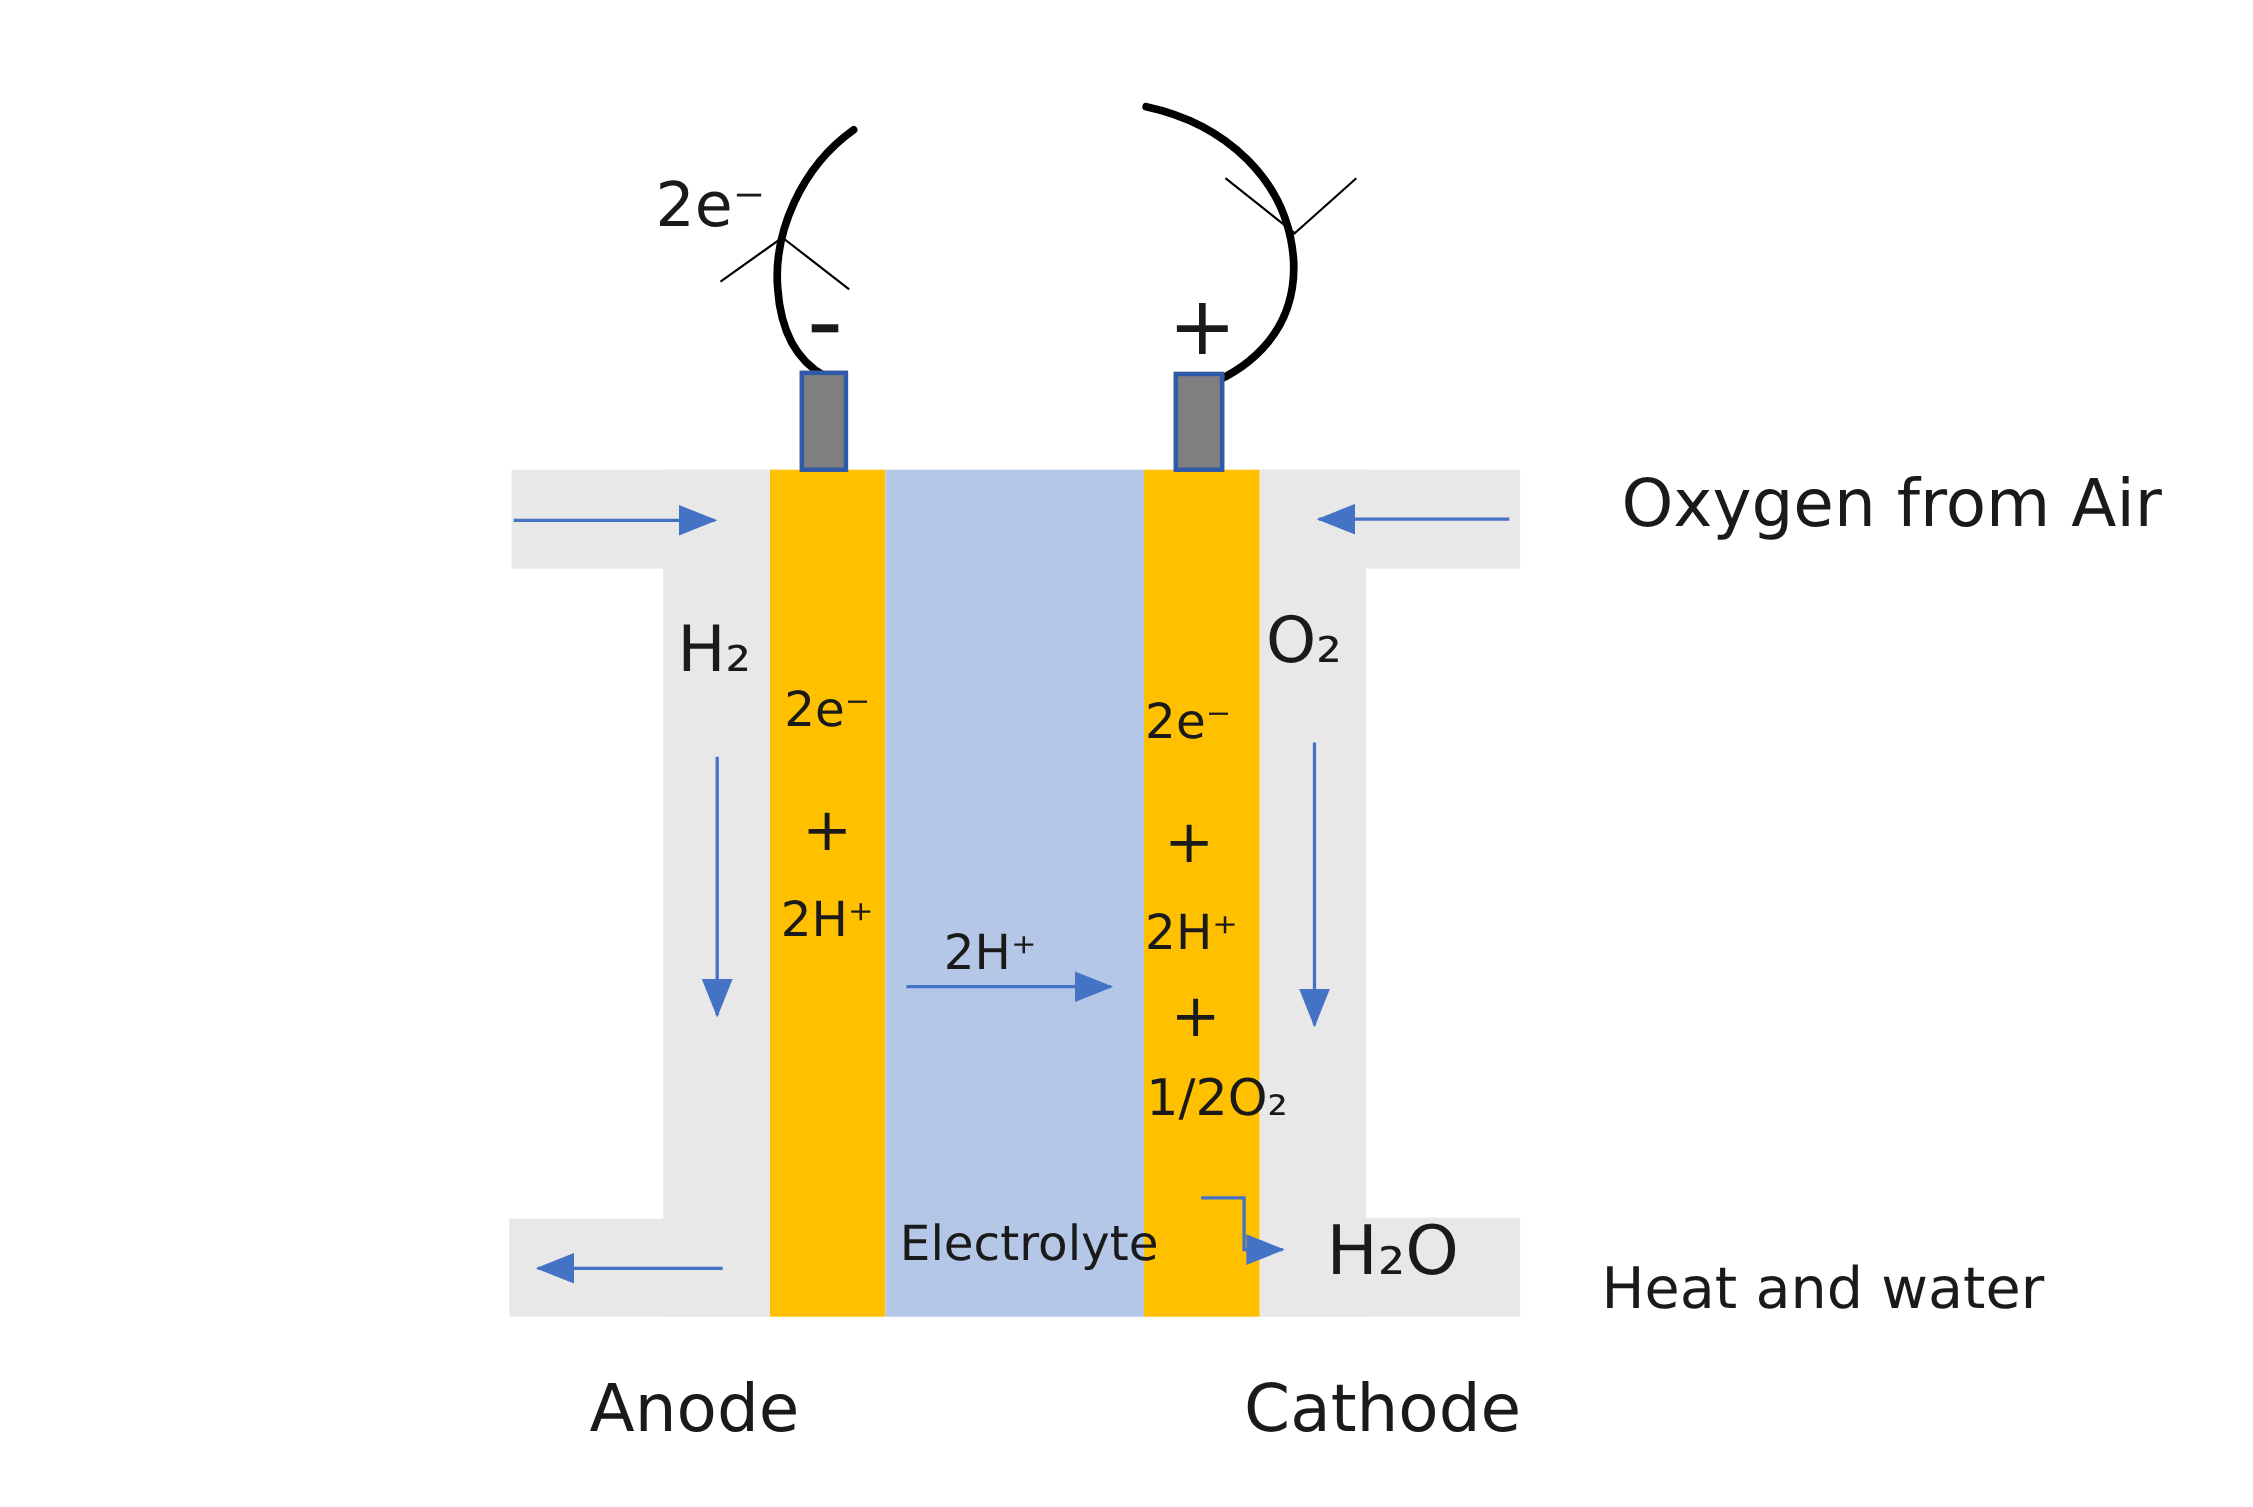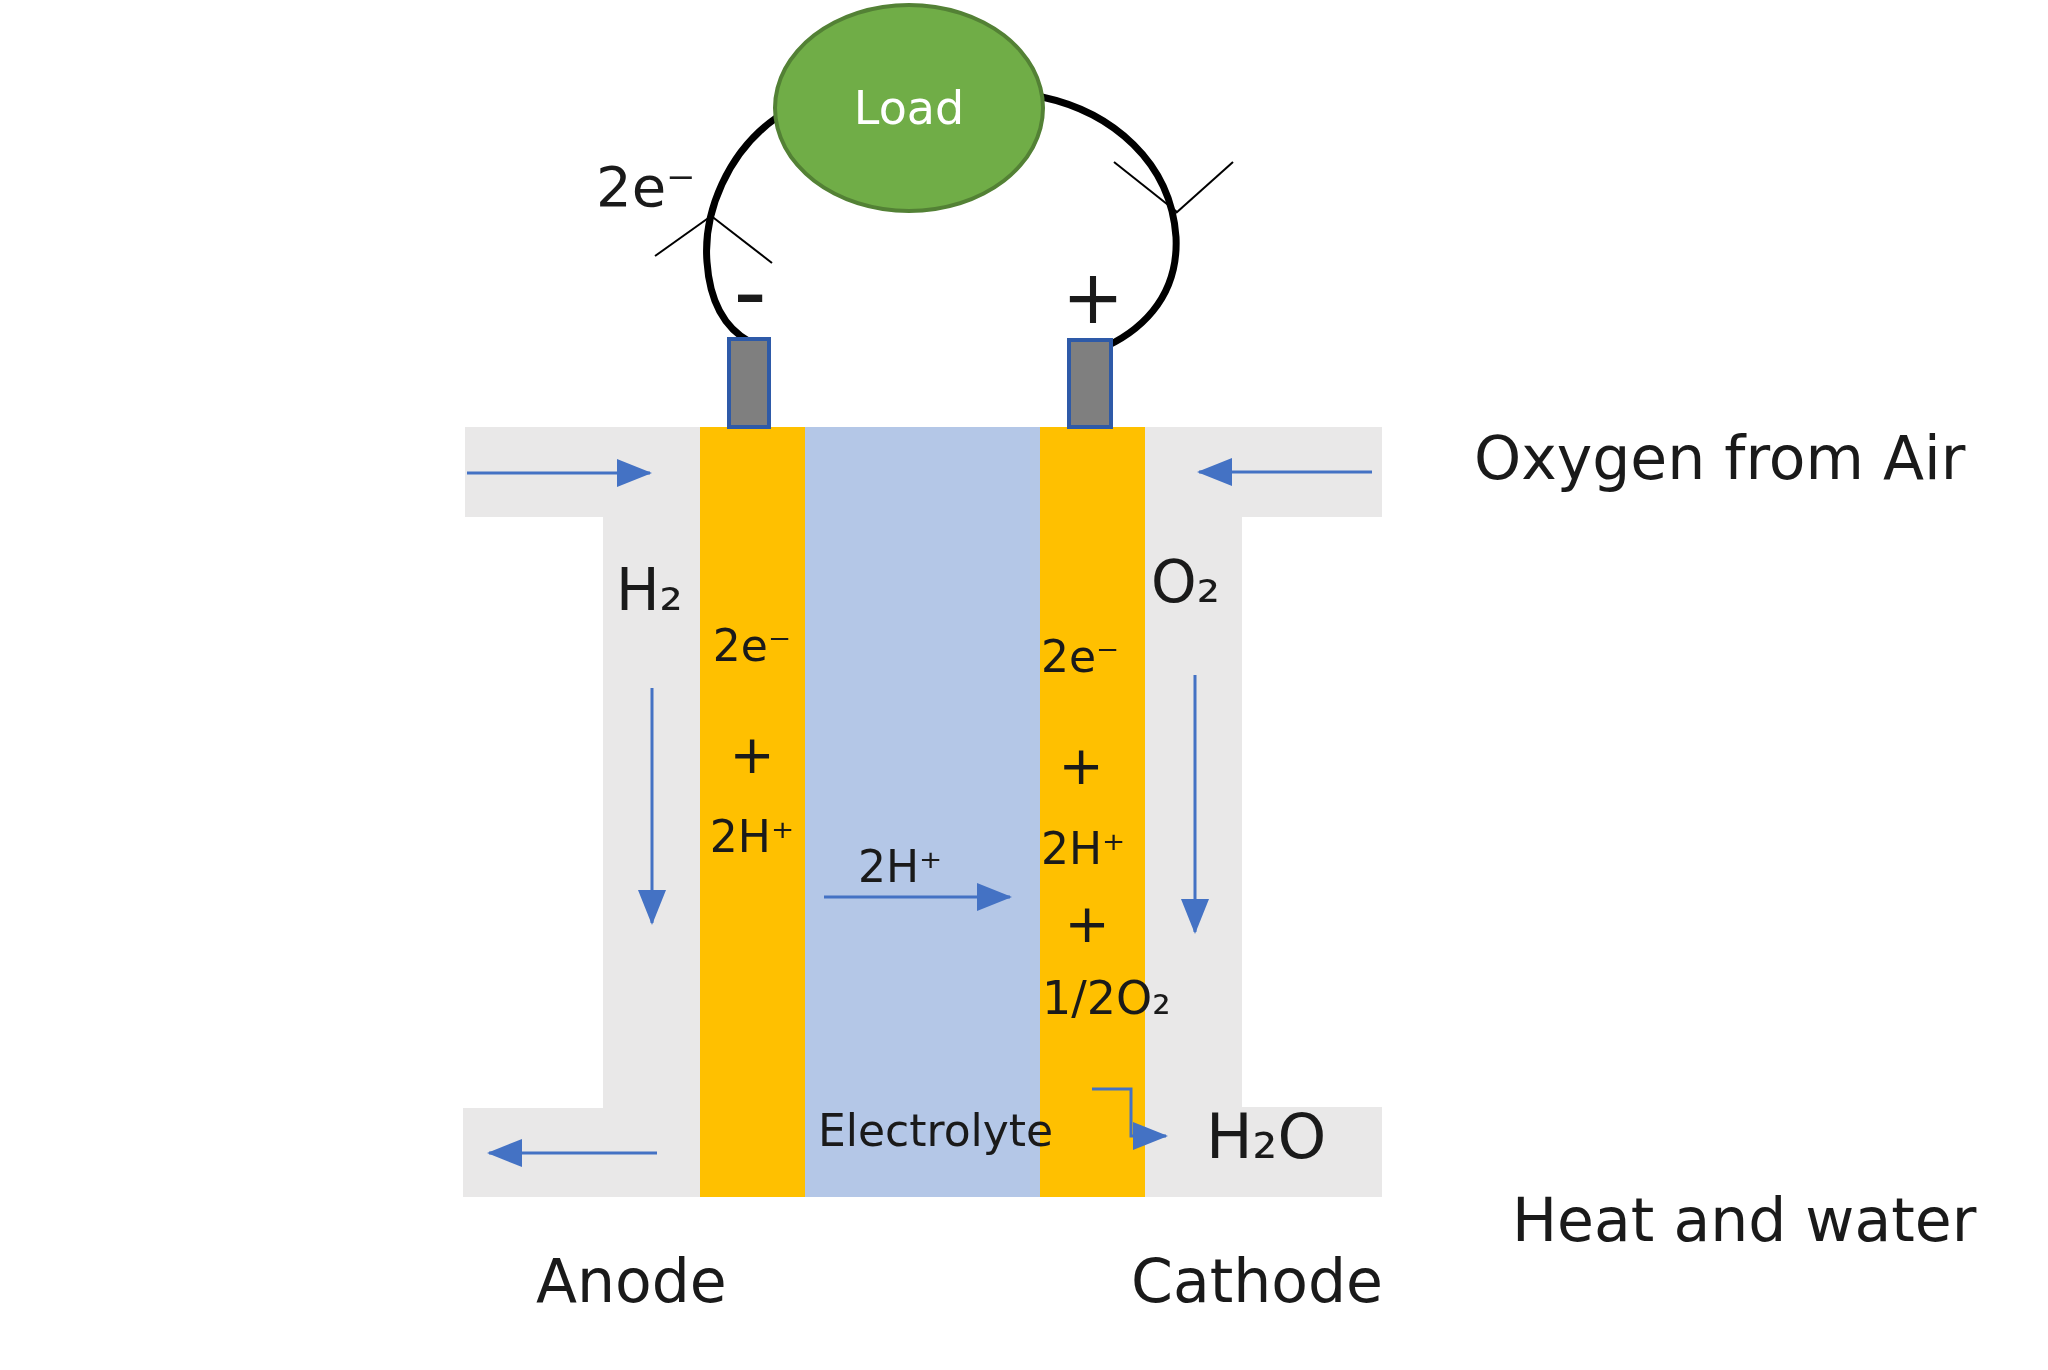--- a/index.html
+++ b/index.html
@@ -96,30 +96,27 @@
 
     <line class="aline" x1="467" y1="473" x2="650" y2="473" marker-end="url(#ah)"></line>
     <line class="aline" x1="1372" y1="472" x2="1199" y2="472" marker-end="url(#ah)"></line>
     <line class="aline" x1="652" y1="688" x2="652" y2="923" marker-end="url(#ah)"></line>
     <line class="aline" x1="1195" y1="675" x2="1195" y2="932" marker-end="url(#ah)"></line>
     <line class="aline" x1="824" y1="897" x2="1010" y2="897" marker-end="url(#ah)"></line>
     <line class="aline" x1="657" y1="1153" x2="489" y2="1153" marker-end="url(#ah)"></line>
     <path class="aline" d="M 1092 1089 L 1131 1089 L 1131 1136 L 1166 1136" marker-end="url(#ah)"></path>
   </svg>
 
-  <div id="load-ellipse">
-    <span class="load-text">Load</span>
-  </div>
 
   <div class="t" style="left:596px;top:159px;font-size:56px;">2e⁻</div>
   <div class="t center" style="left:715px;top:247px;width:70px;font-size:92px;">-</div>
   <div class="t center" style="left:1062px;top:260px;width:60px;font-size:74px;">+</div>
 
   <div class="t" style="left:1474px;top:428px;font-size:60px;text-align:right;">Oxygen from Air</div>
-  <div class="t" style="left:1512px;top:1146px;font-size:60px;margin-top:44px;">Heat and water</div>
+  <div class="t" style="left:1456px;top:1146px;font-size:52px;">Heat and water</div>
 
   <div class="t" style="left:616px;top:561px;font-size:58px;">H₂</div>
   <div class="t" style="left:1151px;top:553px;font-size:58px;">O₂</div>
   <div class="t" style="left:1206px;top:1106px;font-size:62px;">H₂O</div>
 
   <div class="t center" style="left:702px;top:624px;width:100px;font-size:44px;">2e⁻</div>
   <div class="t center" style="left:702px;top:728px;width:100px;font-size:54px;">+</div>
   <div class="t center" style="left:702px;top:815px;width:100px;font-size:44px;">2H⁺</div>
 
   <div class="t" style="left:1041px;top:635px;font-size:44px;">2e⁻</div>

